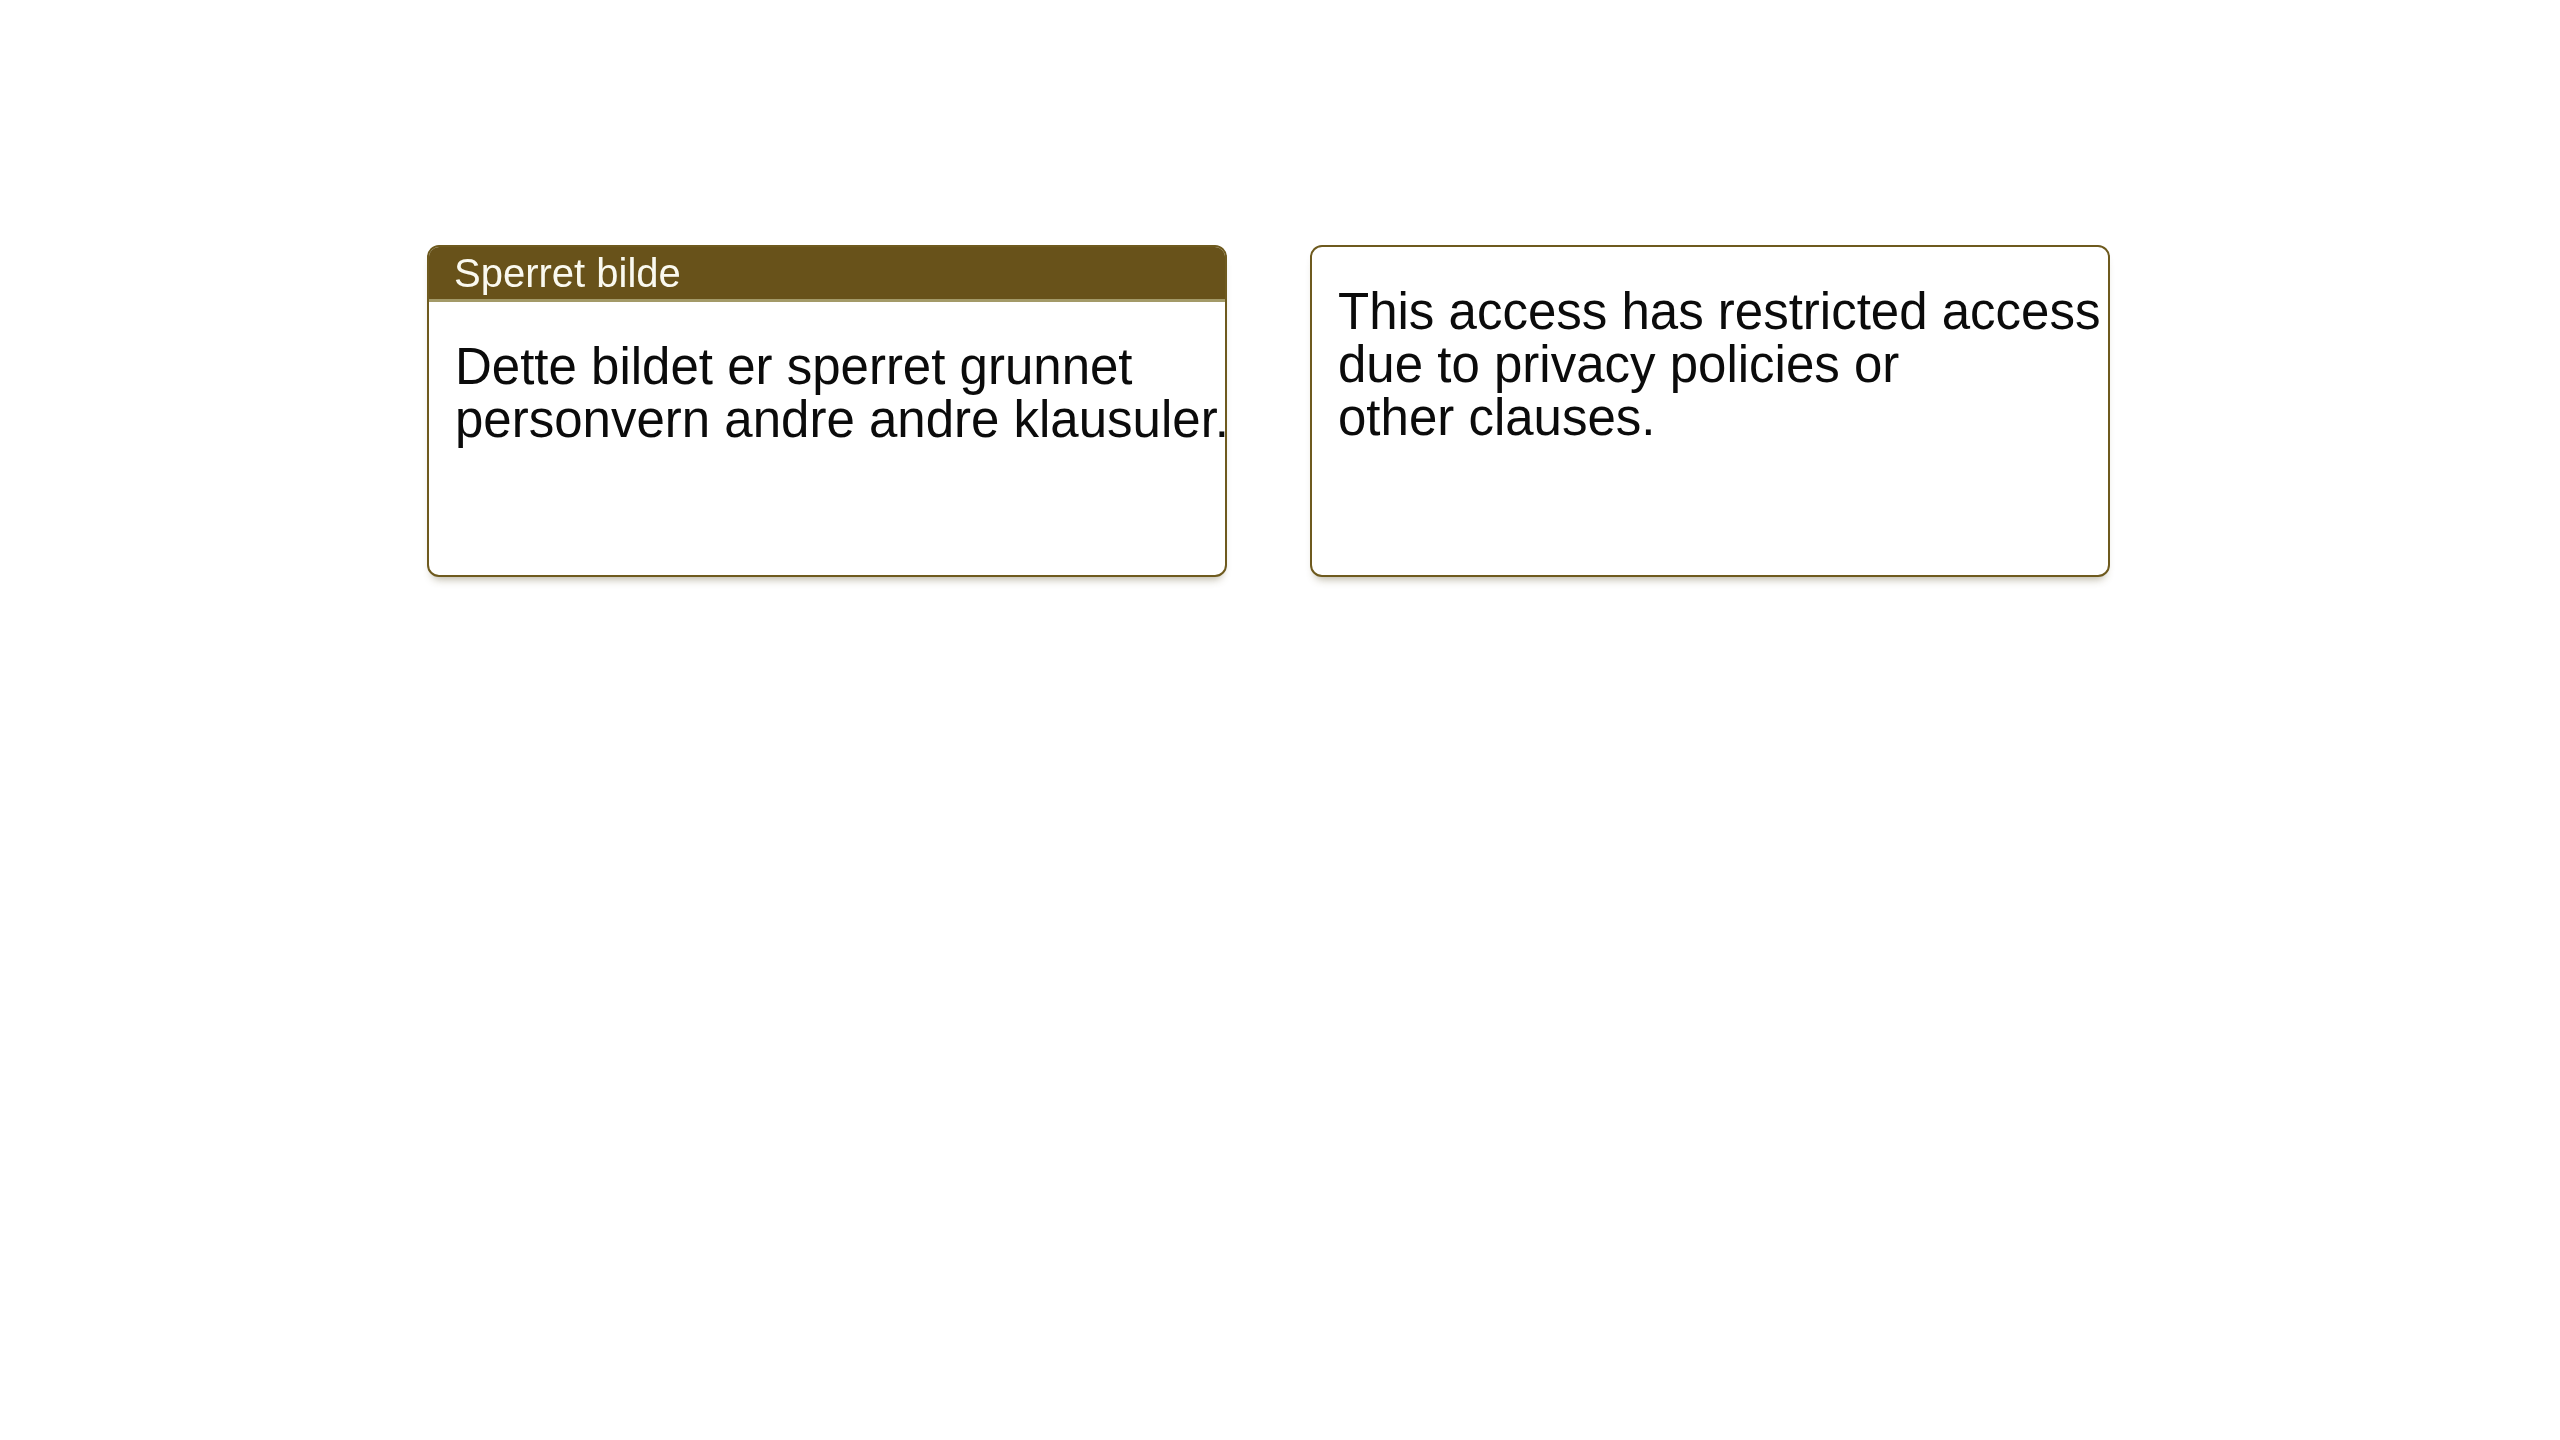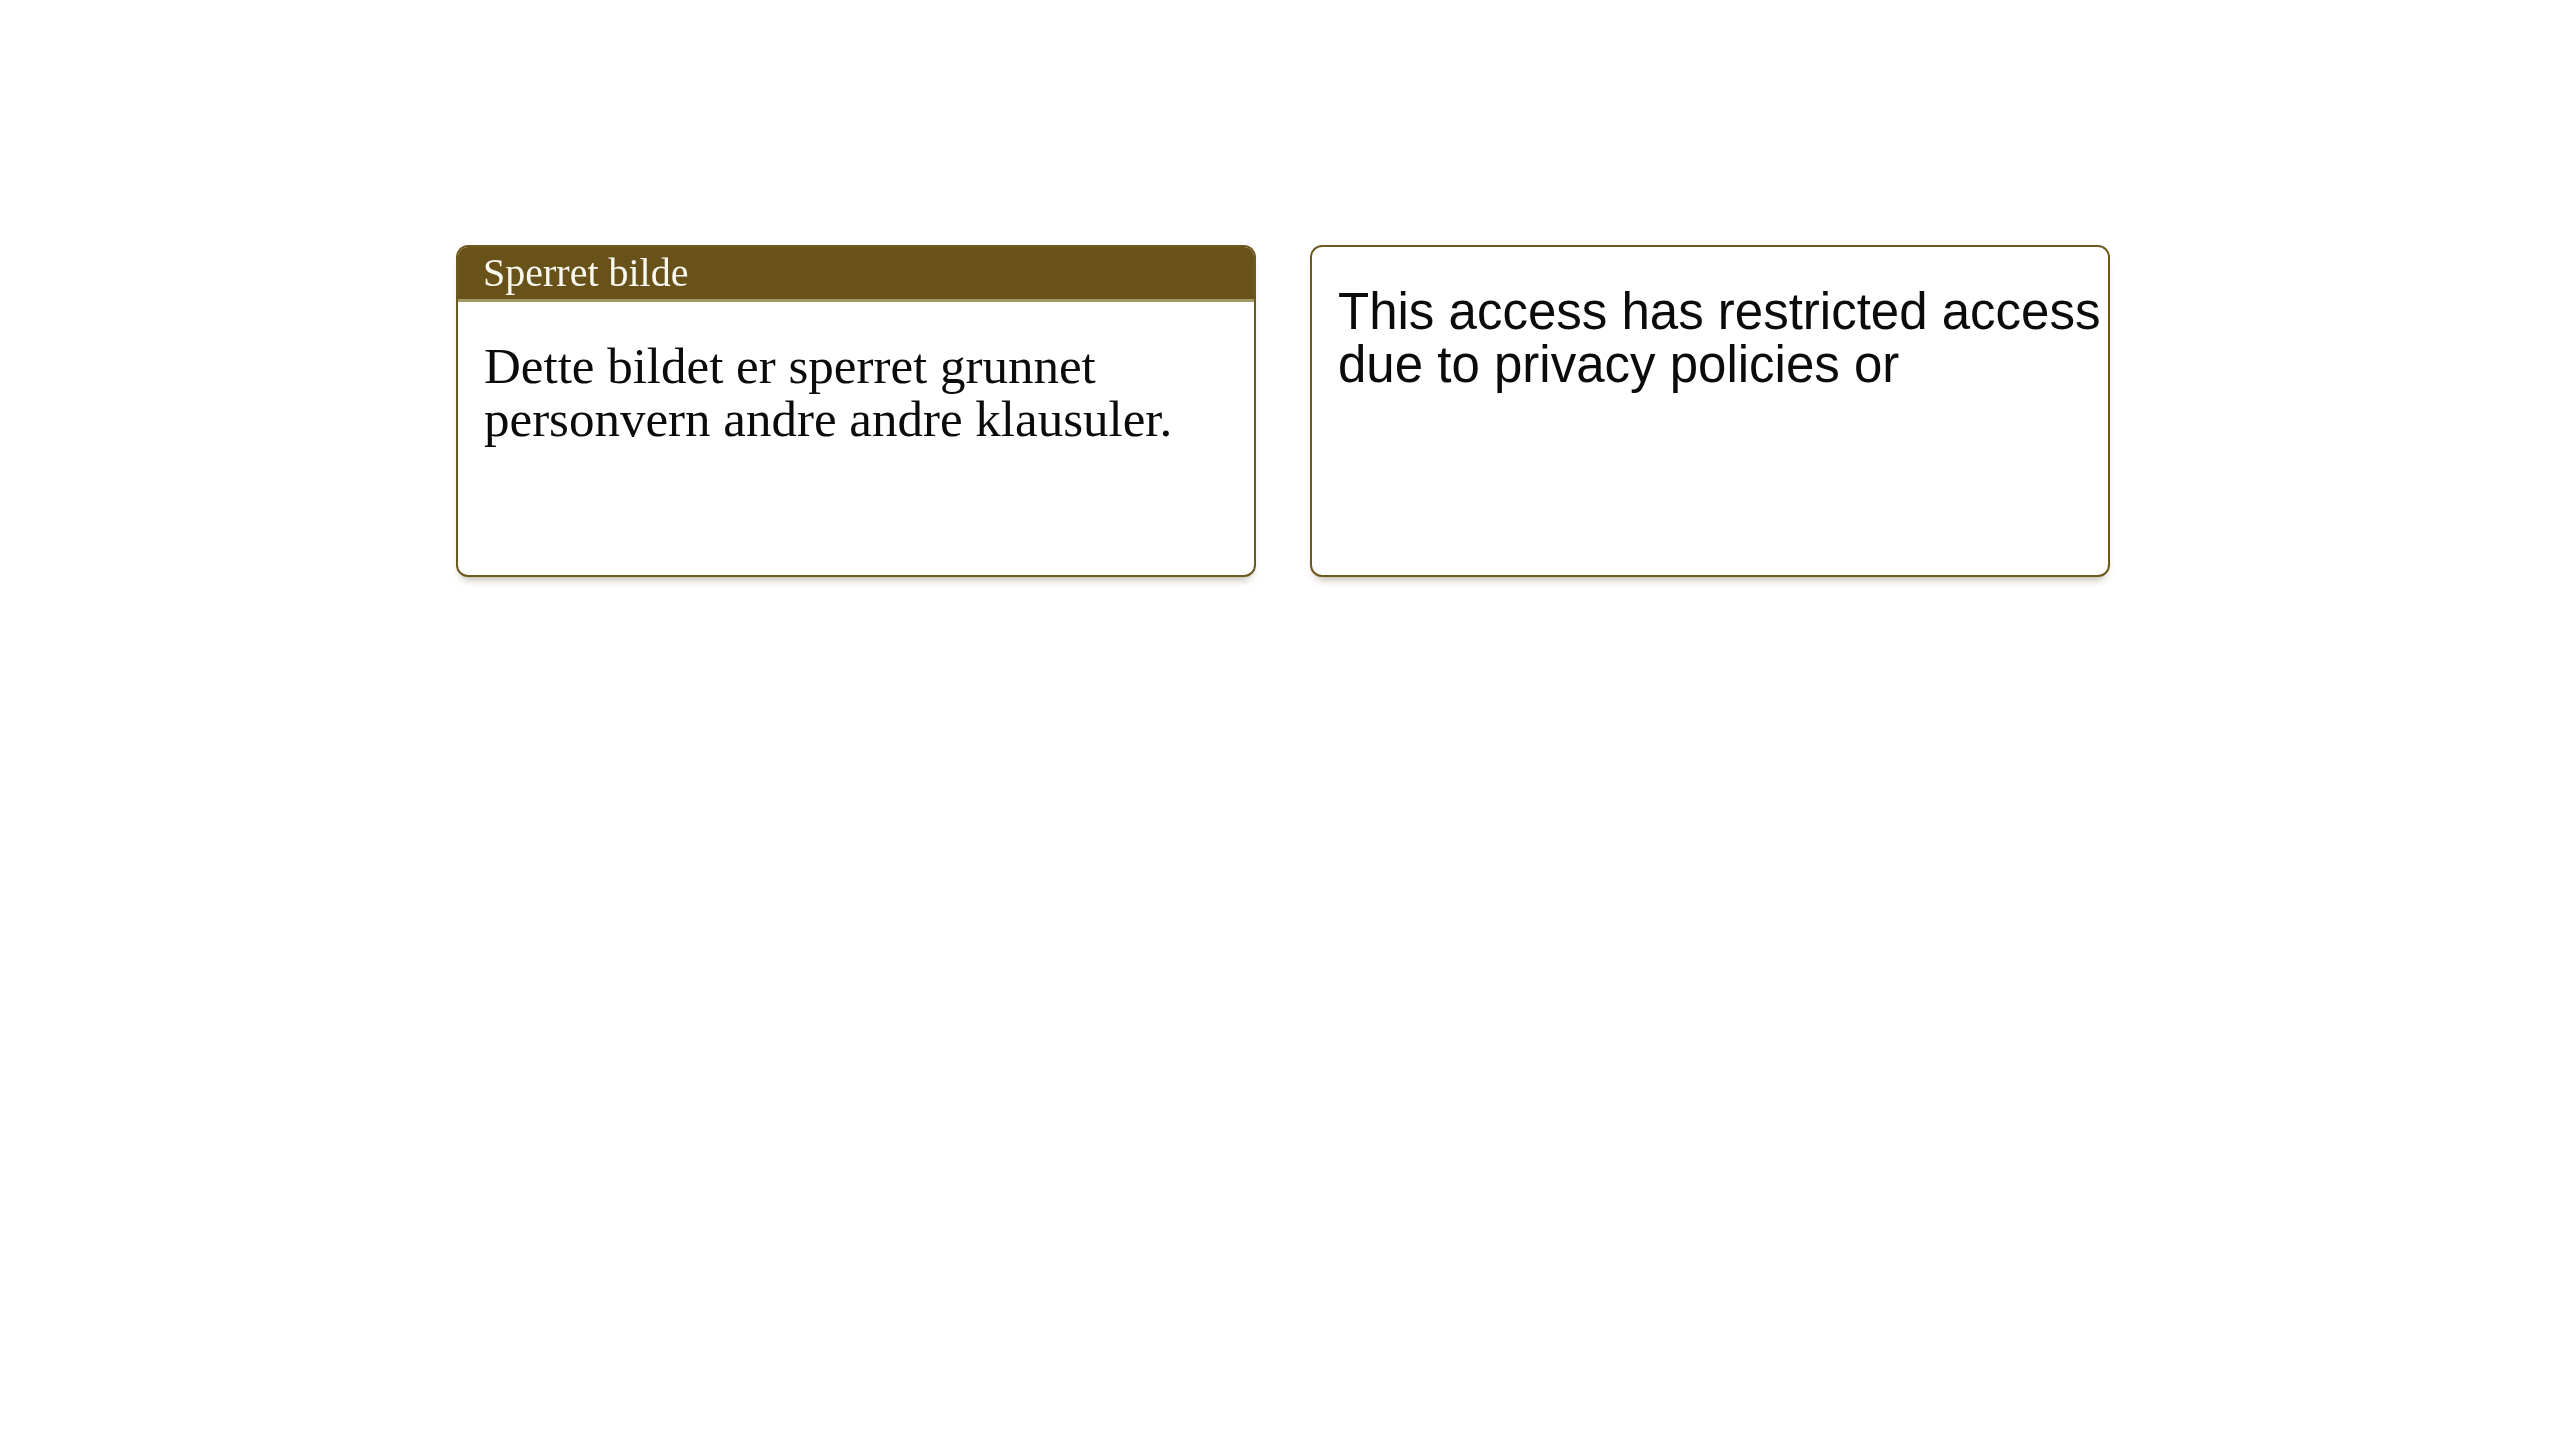--- a/index.html
+++ b/index.html
@@ -28,21 +28,21 @@
     position: absolute;
     top: 245px;
     width: 800px;
     height: 332px;
     background: #ffffff;
     border: 2px solid var(--card-border);
     border-radius: 12px;
     overflow: hidden;
     box-shadow: 0 7px 9px -5px rgba(90, 80, 40, 0.45);
   }
-  .notice-card.left  { left: 456px; font-family: Liberation Serif, serif; }
+  .notice-card.left  { left: 427px; }
   .notice-card.right { left: 1310px; }
   .card-header {
     height: 55px;
     background: var(--header-bg);
     border-bottom: 3px solid var(--header-separator);
     display: flex;
     align-items: center;
     padding: 0 25px;
   }
   .card-title {
@@ -74,16 +74,17 @@
     <div class="card-body">
       <span class="card-body-line">Dette bildet er sperret grunnet</span>
       <span class="card-body-line">personvern andre andre klausuler.</span>
     </div>
   </div>
 
   <div class="notice-card right">
     <div class="card-body">
       <span class="card-body-line">This access has restricted access</span>
       <span class="card-body-line">due to privacy policies or</span>
+      <span class="card-body-line">other clauses.</span>
     </div>
   </div>
 
 </div>
 
 </body></html>

